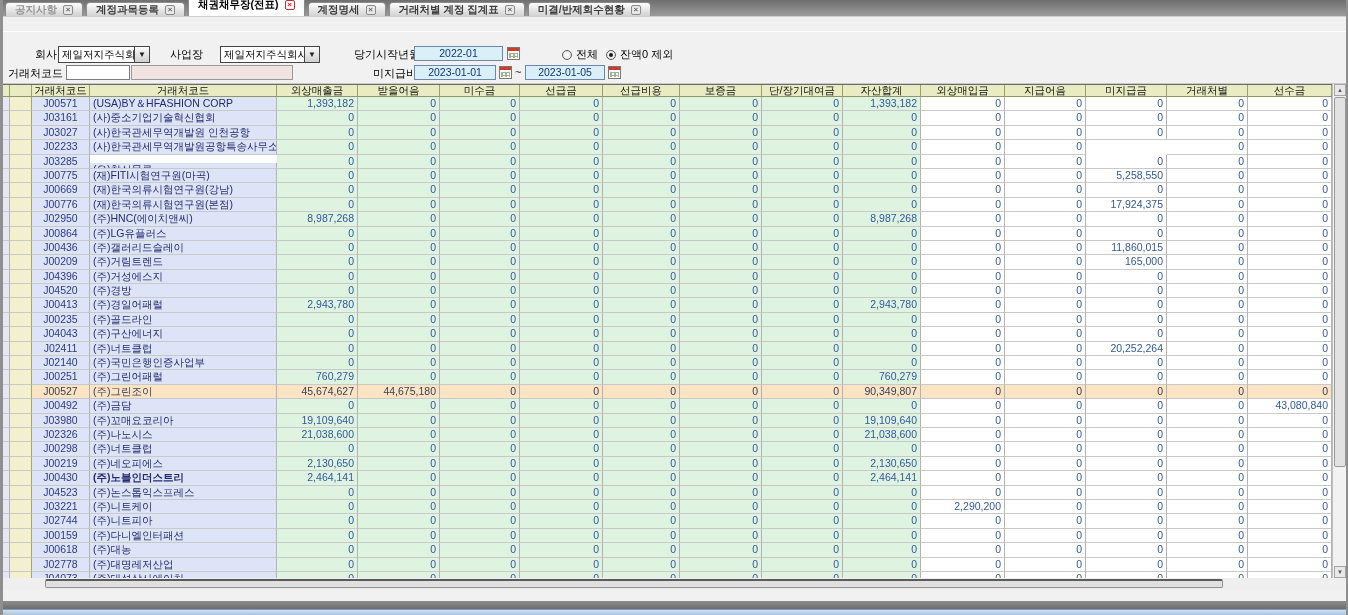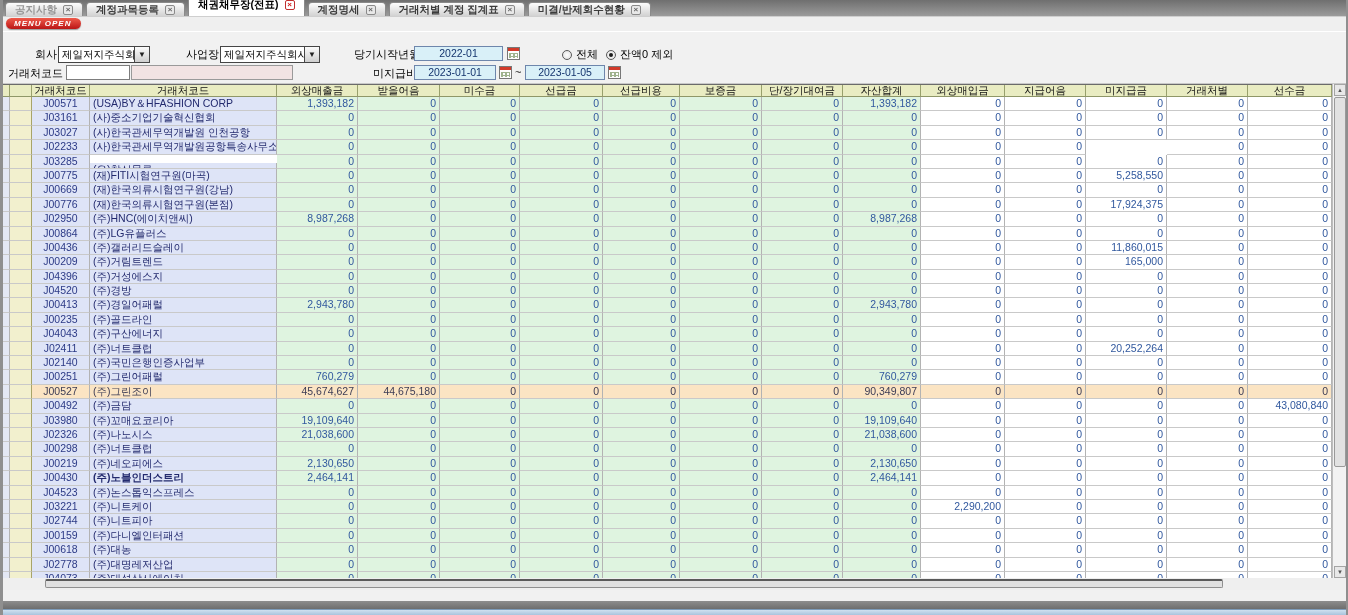--- a/index.html
+++ b/index.html
@@ -130,31 +130,28 @@
       <div class="tab">
         <span>거래처별 계정 집계표</span>
         <span class="x">×</span>
       </div>
       <div class="tab">
         <span>미결/반제회수현황</span>
         <span class="x">×</span>
       </div>
     </div>
 
-  <div class="menustrip">
-    <div class="menu-open">MENU OPEN</div>
-  </div>
 
   <div class="filters">
     <div class="lbl" style="left:33px; top:15px">회사</div>
     <div class="combo" style="left:56px; top:14px; width:92px">
       <span class="val">제일저지주식회사</span>
       <span class="arrow">▼</span>
     </div>
-    <div class="lbl" style="left:184px; top:15px">사업장</div>
+    <div class="lbl" style="left:168px; top:15px">사업장</div>
     <div class="combo" style="left:218px; top:14px; width:100px">
       <span class="val">제일저지주식회사</span>
       <span class="arrow">▼</span>
     </div>
     <div class="lbl" style="left:352px; top:15px">당기시작년월</div>
     <div class="dateinput" style="left:412px; top:14px; width:89px">2022-01</div>
     <div class="calicon" style="left:505px; top:15px"></div>
     <div class="radio" style="left:560px; top:15px">
       <span class="circ"></span>
       <span>전체</span>

